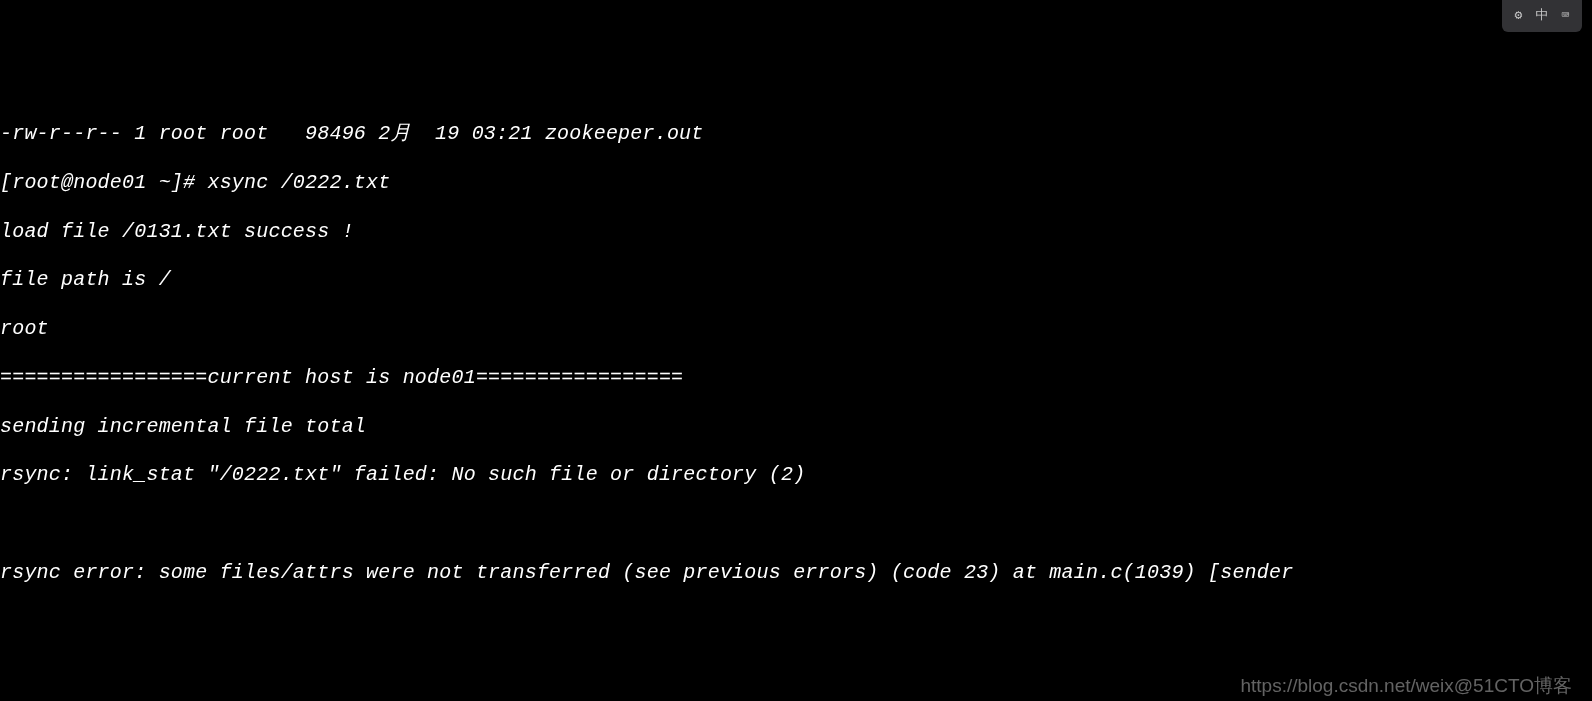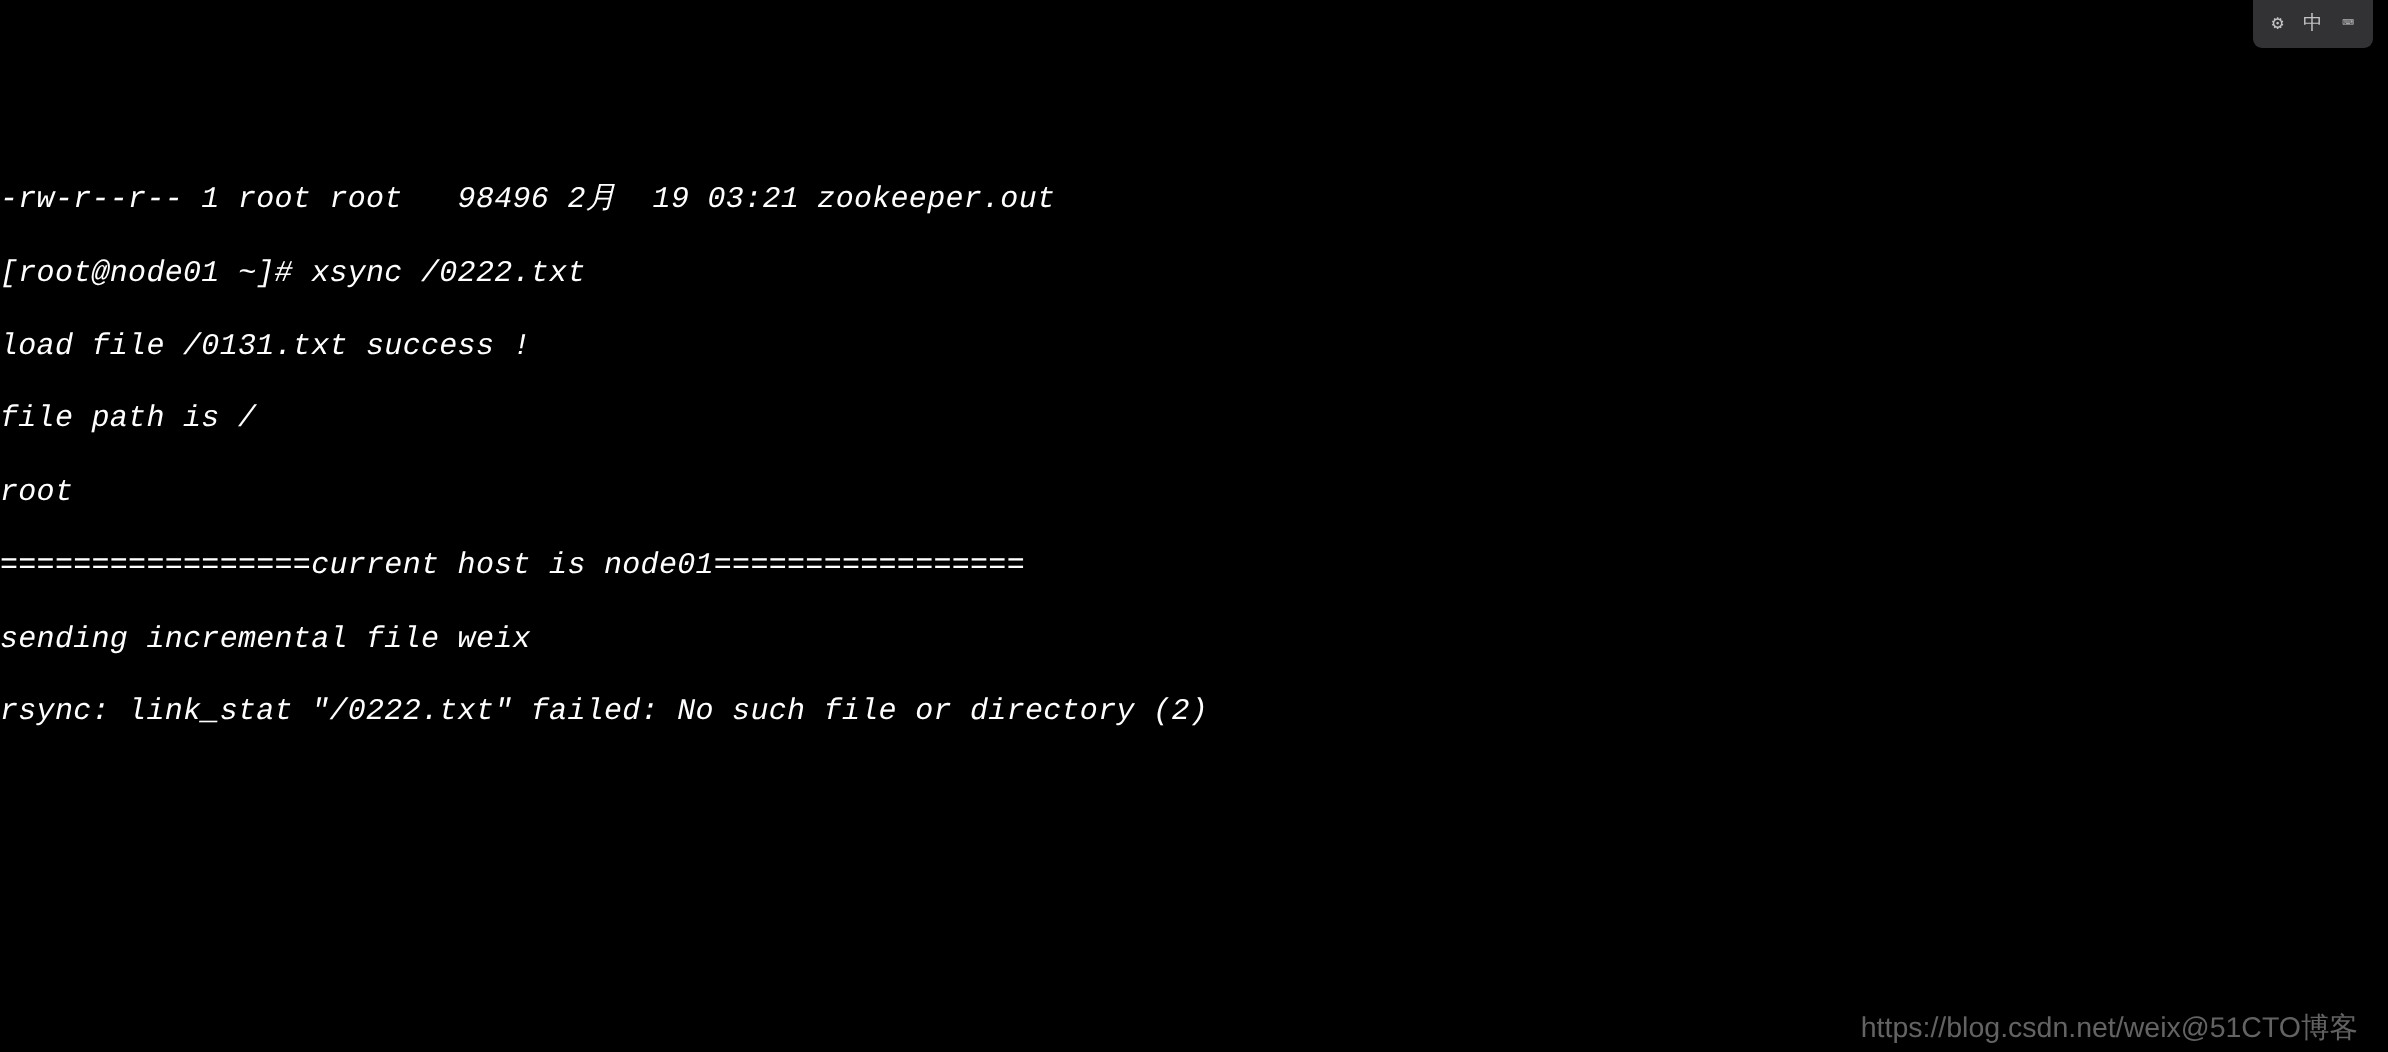--- a/index.html
+++ b/index.html
@@ -60,23 +60,24 @@
 
 
 
 <div class="terminal">
 <span class="line">-rw-r--r-- 1 root root   98496 2月  19 03:21 zookeeper.out</span>
 <span class="line">[root@node01 ~]# xsync /0222.txt</span>
 <span class="line">load file /0131.txt success !</span>
 <span class="line">file path is /</span>
 <span class="line">root</span>
 <span class="line">=================current host is node01=================</span>
-<span class="line">sending incremental file weix</span>
+<span class="line">sending incremental file total</span>
 <span class="line">rsync: link_stat "/0222.txt" failed: No such file or directory (2)</span>
 <span class="line">&nbsp;</span>
+<span class="line">rsync error: some files/attrs were not transferred (see previous errors) (code 23) at main.c(1039) [sender</span>
 
 
 
 
 
 
 
 
 
 

